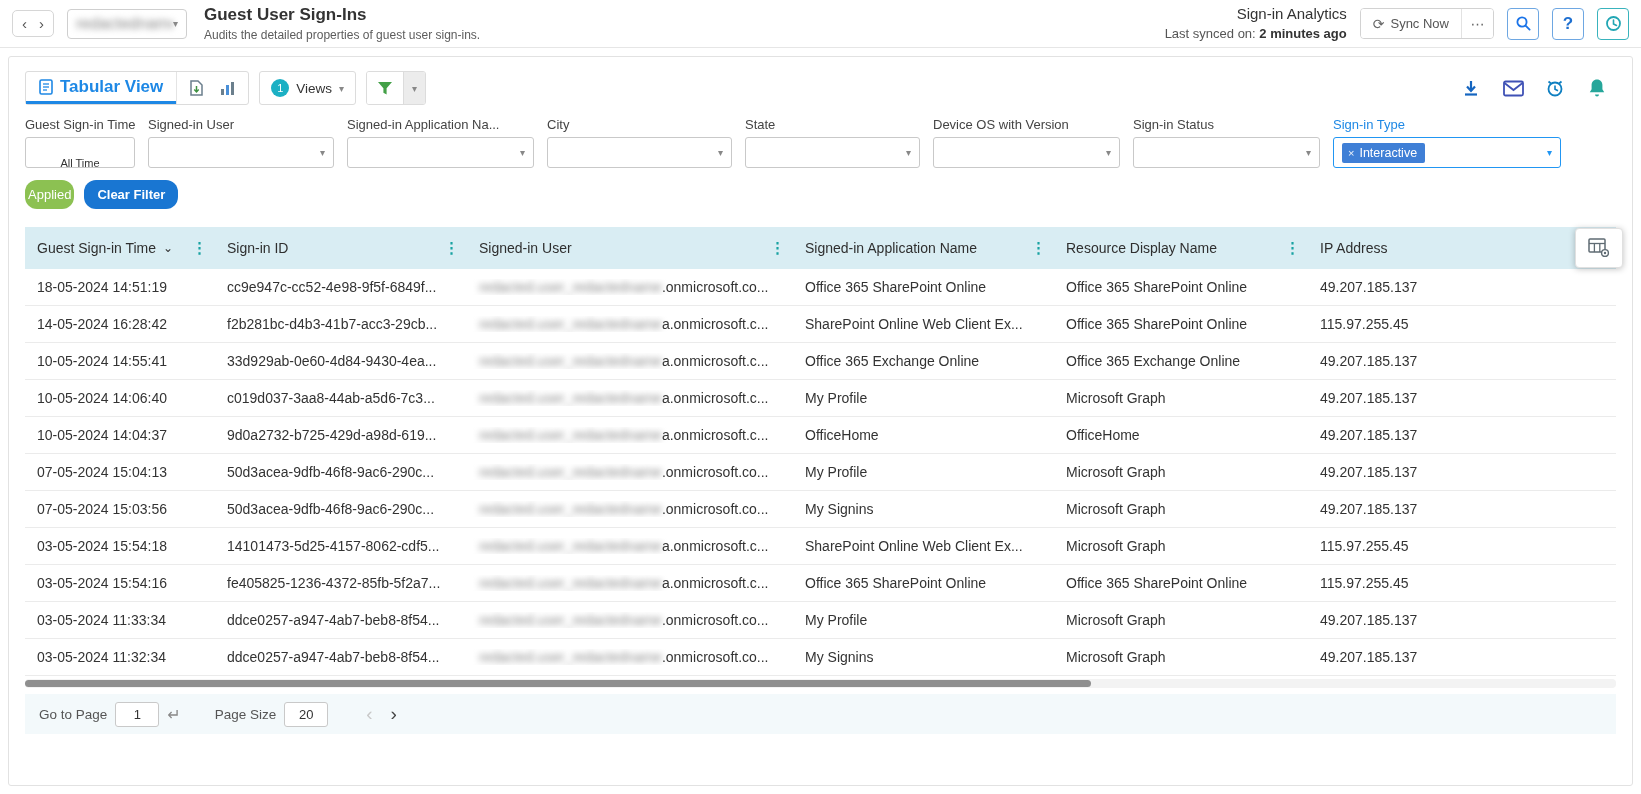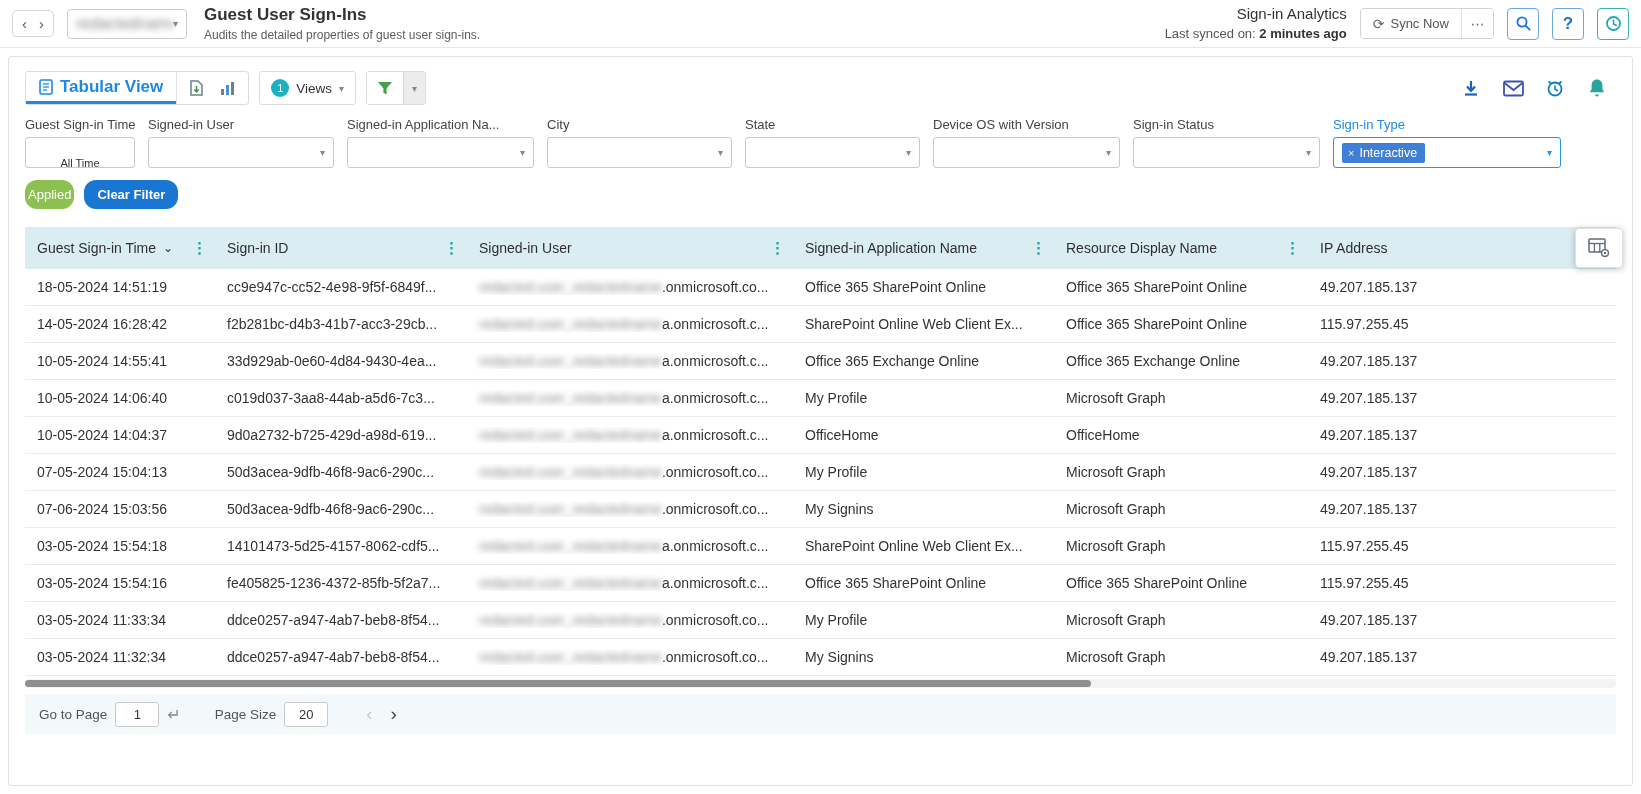--- a/index.html
+++ b/index.html
@@ -414,21 +414,21 @@
   </div>
         <div class="grid-cols trow">
     <div class="tcell">07-05-2024 15:04:13</div>
     <div class="tcell">50d3acea-9dfb-46f8-9ac6-290c...</div>
     <div class="tcell user-cell"><span class="blurred">redacted.user_redactedname</span><span>.onmicrosoft.co...</span></div>
     <div class="tcell">My Profile</div>
     <div class="tcell">Microsoft Graph</div>
     <div class="tcell">49.207.185.137</div>
   </div>
         <div class="grid-cols trow">
-    <div class="tcell">07-06-2024 15:03:56</div>
+    <div class="tcell">07-05-2024 15:03:56</div>
     <div class="tcell">50d3acea-9dfb-46f8-9ac6-290c...</div>
     <div class="tcell user-cell"><span class="blurred">redacted.user_redactedname</span><span>.onmicrosoft.co...</span></div>
     <div class="tcell">My Signins</div>
     <div class="tcell">Microsoft Graph</div>
     <div class="tcell">49.207.185.137</div>
   </div>
         <div class="grid-cols trow">
     <div class="tcell">03-05-2024 15:54:18</div>
     <div class="tcell">14101473-5d25-4157-8062-cdf5...</div>
     <div class="tcell user-cell"><span class="blurred">redacted.user_redactedname</span><span>a.onmicrosoft.c...</span></div>

